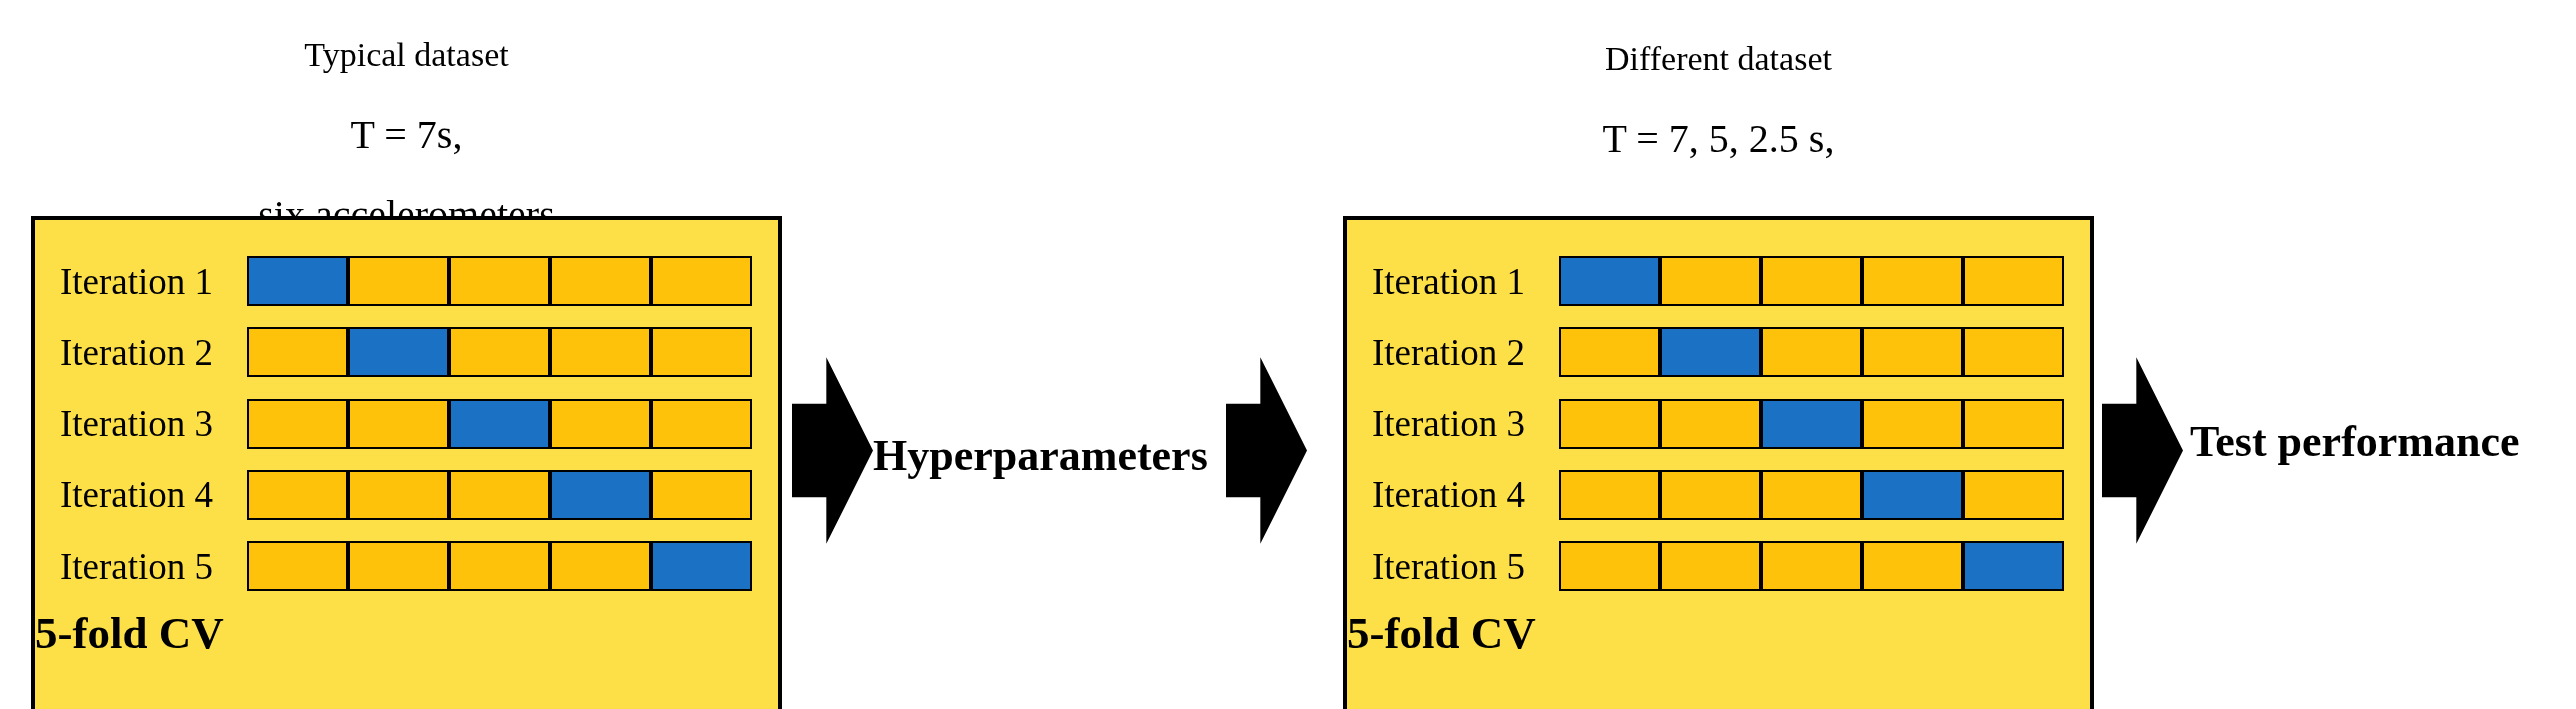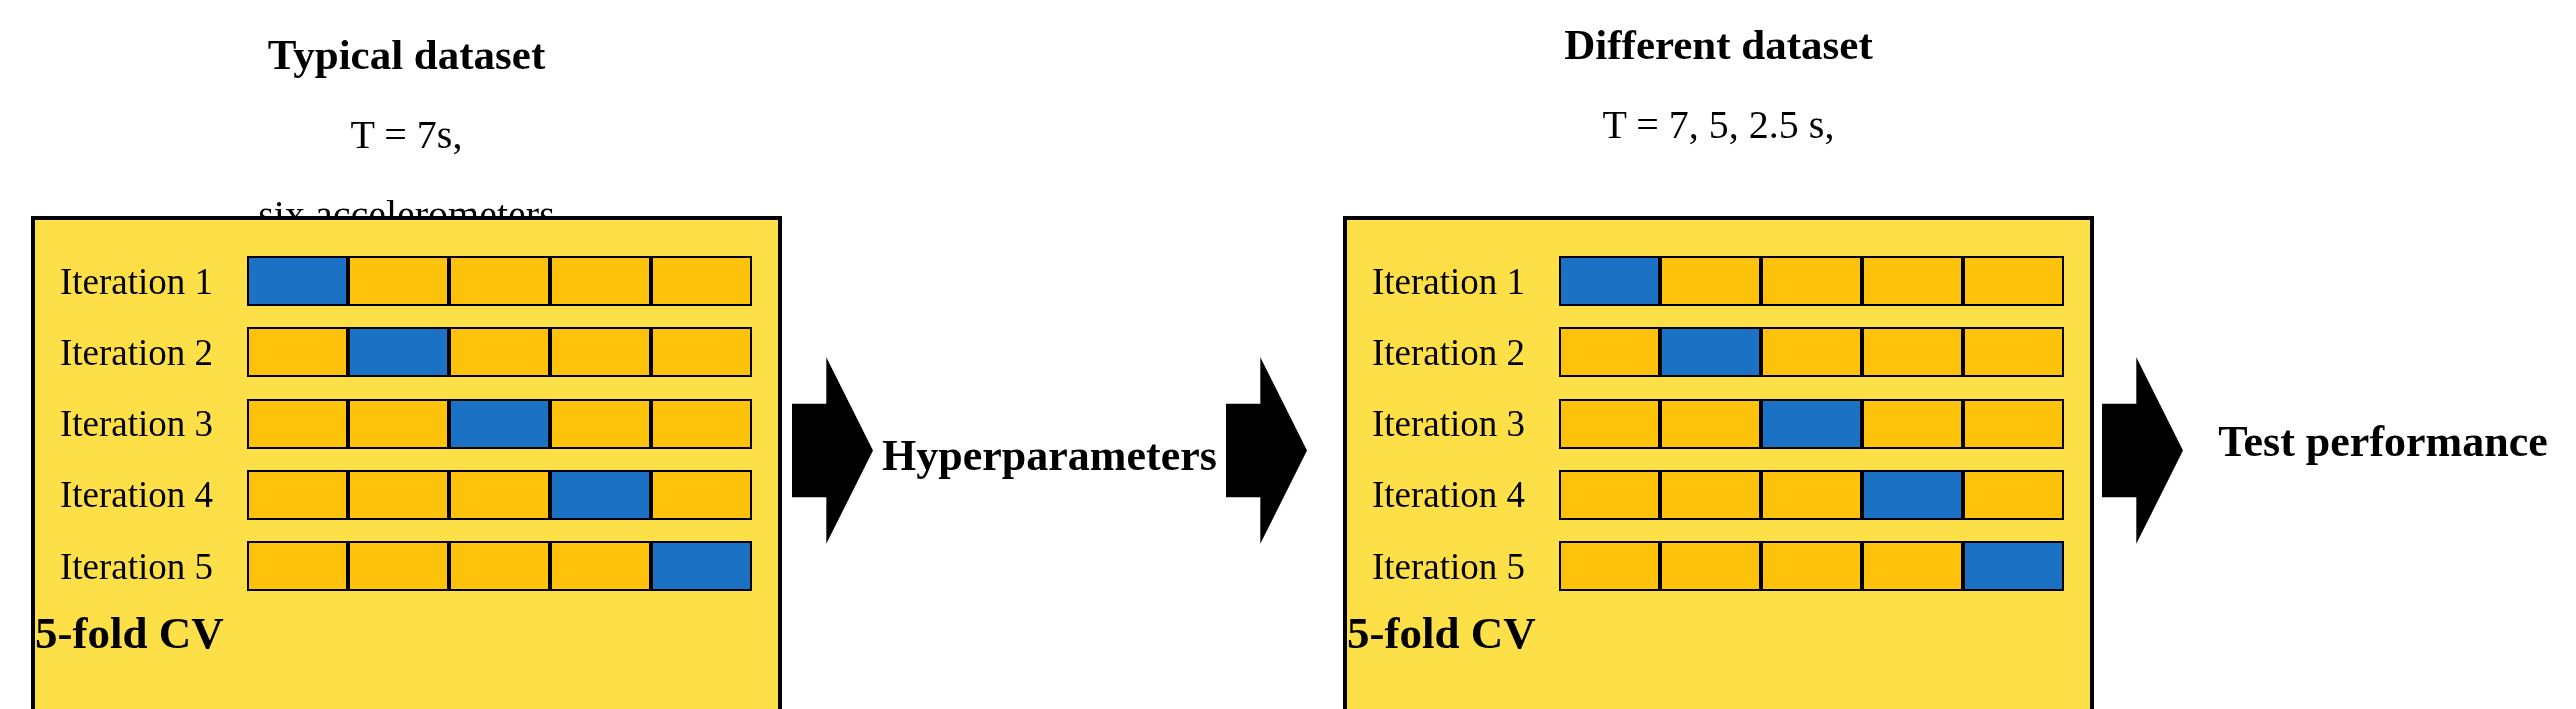--- a/index.html
+++ b/index.html
@@ -2,23 +2,23 @@
 <html style="--train: #FFC20A; --test: #1B72C4; --arrow: #000000; --box-border: #000000;font-size:11px"><head>
 <meta charset="utf-8">
 <style>
   html,body{margin:0;padding:0;background:#ffffff;}
   body{width:2576px;height:710px;position:relative;overflow:hidden;
        font-family:"Liberation Serif","DejaVu Serif",serif;color:#000;}
   .canvas{position:absolute;inset:0;background:#fff;}
 
   
   .panel-title{position:absolute;text-align:center;line-height:80px;font-size:40px;white-space:nowrap;}
-  .panel-title .t1{font-weight:bold;font-size:43px;}
+  .panel-title .t1{font-weight:normal;font-size:34px;}
   .title-left{left:31px;width:751px;top:15px;}
-  .title-right{left:1312px;width:813px;top:5px;}
+  .title-right{left:1312px;width:813px;top:19px;}
 
   
   .cv-box{position:absolute;top:216px;width:751px;height:568px;
           border:4.8px solid var(--box-border,#000);box-sizing:border-box;background:#fde047;}
   .box-left{left:31px;}
   .box-right{left:1343px;}
 
   .rows{position:absolute;left:25px;top:36px;}
   .iter-row{display:flex;align-items:center;height:50px;margin-bottom:21.3px;}
   .iter-label{width:187px;font-size:37px;white-space:nowrap;}
@@ -31,21 +31,21 @@
 
   
   .block-arrow{position:absolute;top:357px;width:81px;height:187px;}
   .arrow-1{left:792px;}
   .arrow-2{left:1226px;}
   .arrow-3{left:2102px;}
   .block-arrow svg{display:block;width:100%;height:100%;}
   .block-arrow polygon{fill:var(--arrow,#000);}
 
   
-  .flow-label{position:absolute;text-align:center;font-weight:bold;font-size:44px;white-space:nowrap;}
+  .flow-label{position:absolute;font-weight:bold;font-size:44px;white-space:nowrap;}
   .hyper-label{left:873px;width:353px;top:430px;}
   .test-label{left:2190px;width:386px;top:405px;line-height:74px;}
 </style>
 </head>
 <body>
 
 <div class="canvas">
 
   <div class="panel-title title-left">
     <div class="t1">Typical dataset</div>

